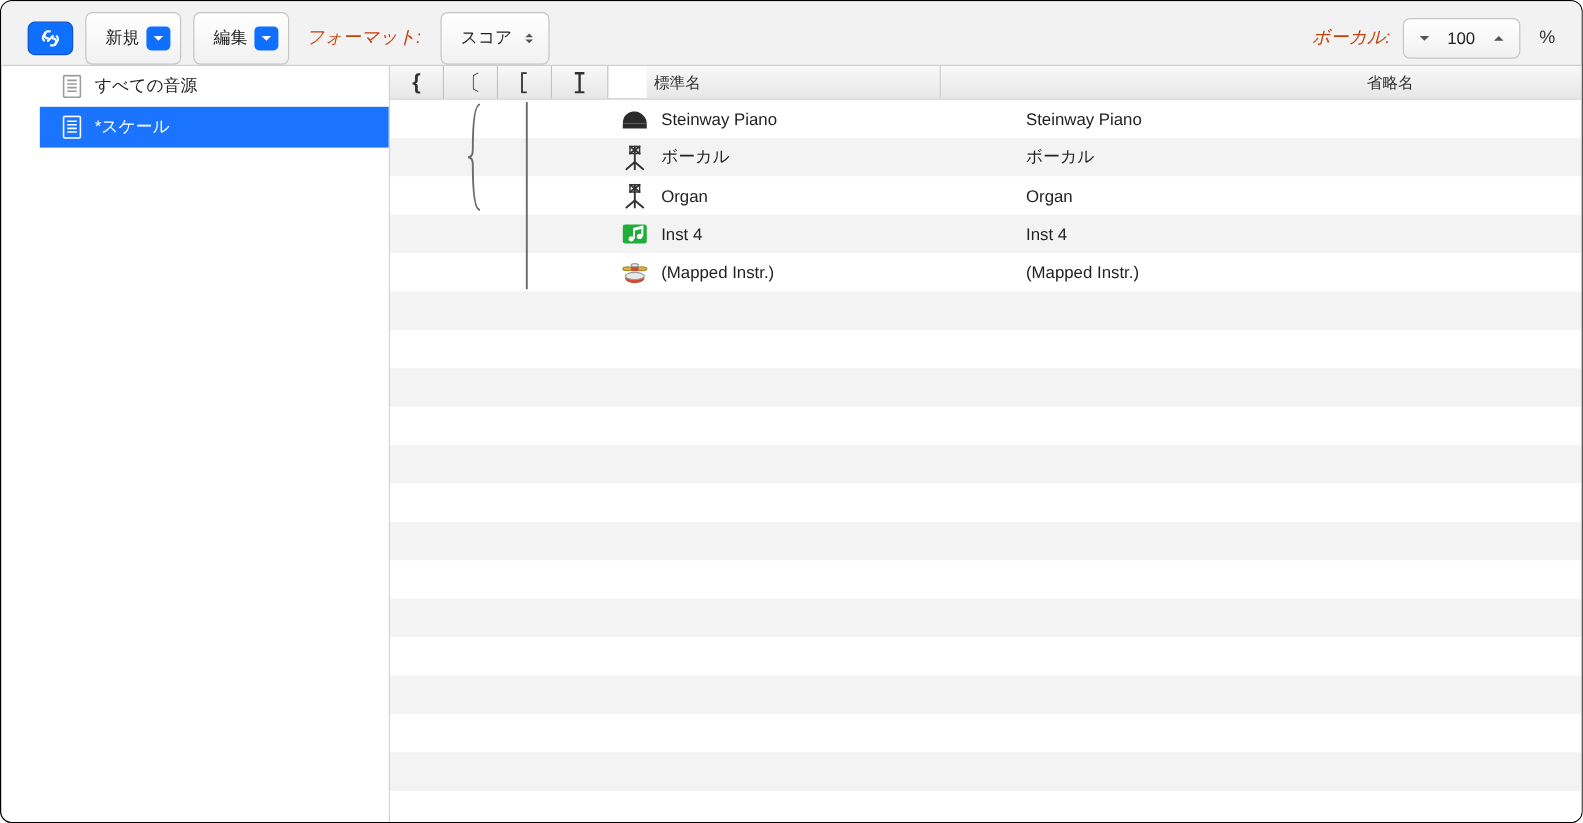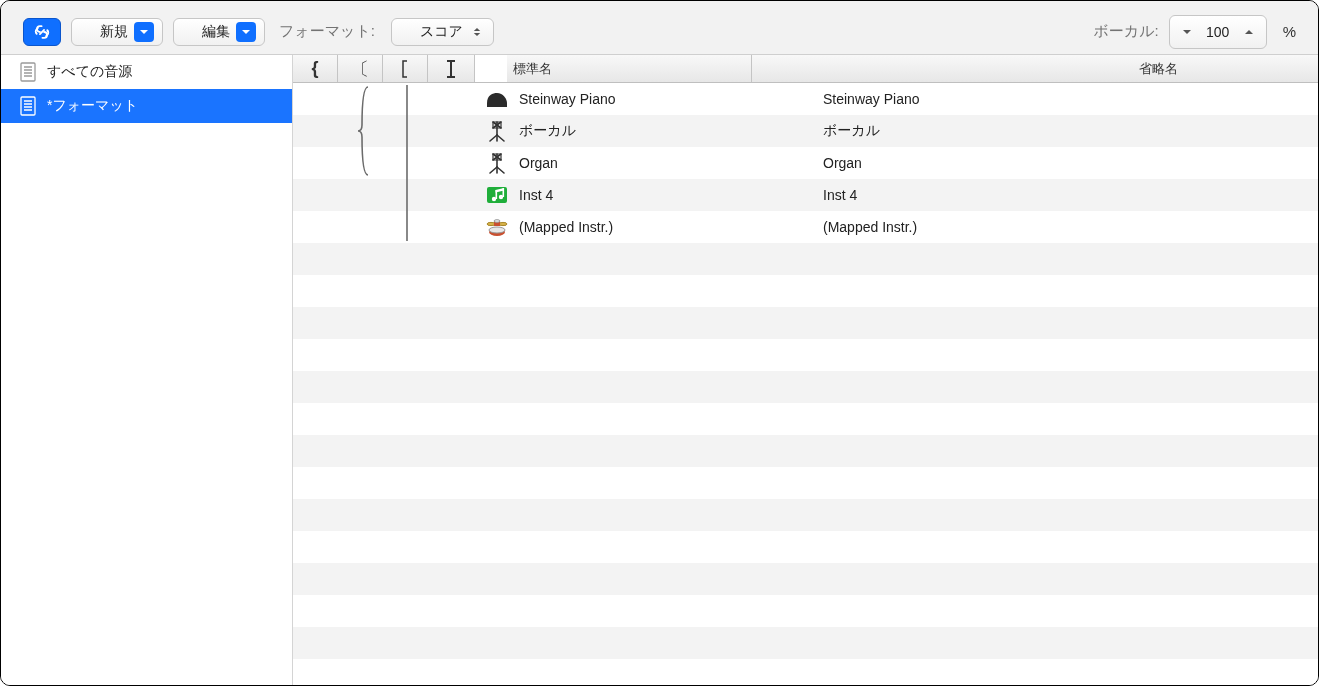--- a/index.html
+++ b/index.html
@@ -50,22 +50,22 @@
     width: 38px; height: 28px;
     border-radius: 6px;
     border: 1px solid #0a55cc;
     background: var(--blue-accent);
     display: flex; align-items: center; justify-content: center;
     color: #fff;
   }
   .link-btn svg { width: 20px; height: 20px; }
 
   .popup-btn {
-    height: 28px;
-    padding: 0 8px 0 28px;
+    height: 44px;
+    padding: 0 8px 0 16px;
     border-radius: 6px;
     border: 1px solid #c6c6c6;
     background: linear-gradient(#ffffff, #f1f1f1);
     display: inline-flex; align-items: center; gap: 6px;
     font-size: 14px;
     color: var(--text-dark);
   }
   .popup-btn .arrow-pill {
     width: 20px; height: 20px;
     border-radius: 4px;
@@ -73,21 +73,21 @@
     display: flex; align-items: center; justify-content: center;
   }
   .popup-btn .arrow-pill svg { width: 10px; height: 10px; fill: #fff; }
   .popup-btn.plain .arrow-stack {
     width: 16px; height: 20px;
     display: flex; flex-direction: column; align-items: center; justify-content: center;
     color: #555;
   }
   .popup-btn.plain .arrow-stack svg { width: 8px; height: 5px; fill: #555; }
 
-  .toolbar-label { font-size: 15px; margin: 0 0 0 4px; color: #737373; }
+  .toolbar-label { font-size: 15px; margin: 0 0 0 4px; color: #c2410c; font-style: italic; }
   .spacer { flex: 1; }
 
   .scale-ctrl {
     display: flex; align-items: center; gap: 0;
     height: 28px;
     border-radius: 6px;
     border: 1px solid #c6c6c6;
     background: linear-gradient(#ffffff, #f1f1f1);
     padding: 16px 6px;
   }
@@ -100,20 +100,21 @@
   .scale-ctrl .value {
     width: 40px; text-align: center;
     font-size: 14px; color: var(--text-dark);
   }
   .pct { font-size: 15px; margin-left: 6px; color: #333; }
 
   
   .body {
     display: flex;
     height: calc(100% - 54px);
+    padding-left: 32px;
   }
 
   
   .sidebar {
     width: 292px;
     border-right: 1px solid #d4d4d4;
     background: #fff;
     overflow: hidden;
   }
   .sb-row {
@@ -295,21 +296,21 @@
         <span>すべての音源</span>
       </div>
       <div class="sb-row sel">
         <svg class="doc-icon" viewBox="0 0 18 20">
           <rect x="2" y="1" width="14" height="18" rx="1"></rect>
           <line x1="5" y1="5" x2="13" y2="5"></line>
             <line x1="5" y1="8" x2="13" y2="8"></line>
           <line x1="5" y1="11" x2="13" y2="11"></line>
             <line x1="5" y1="14" x2="13" y2="14"></line>
         </svg>
-        <span>*フォーマット</span>
+        <span>*スケール</span>
       </div>
     </div>
 
     <div class="main">
 
       <div class="col-header">
         <div class="hcell hc-bracket">
             <span class="hc-bracket-glyph">{</span>
           </div>
         <div class="hcell hc-brk1">

